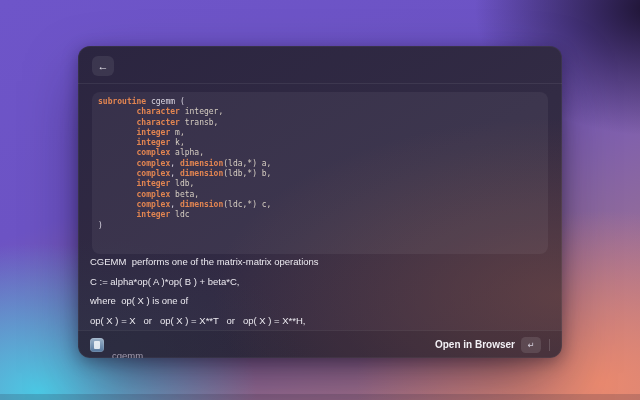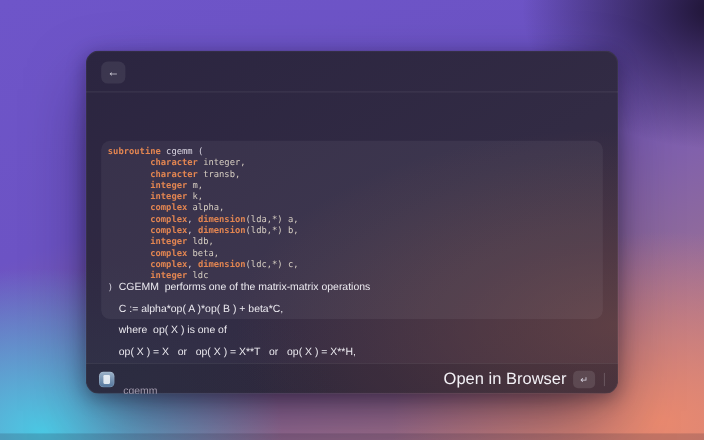--- a/index.html
+++ b/index.html
@@ -36,29 +36,29 @@
     border-radius: 6px; background: rgba(255,255,255,0.08);
     display: flex; align-items: center; justify-content: center;
     color: #eceaf1; font-size: 11px; cursor: pointer;
   }
 
   .code-block {
     position: absolute; left: 14px; top: 46px; width: 456px; height: 162px;
     border-radius: 8px; background: rgba(255,255,255,0.055);
     padding: 5px 6px;
     font-family: "DejaVu Sans Mono", "Liberation Mono", monospace;
-    font-size: 8px; line-height: 10.3px; margin-top: 36px;
+    font-size: 8px; line-height: 10.3px;
   }
   .code-line { white-space: pre; }
   .tk-kw { color: var(--kw, #e28551); font-weight: bold; }
   .tk-id { color: var(--id, #d6cec2); }
   .tk-pl { color: var(--pl, #dad6e2); }
 
   .doc {
-    position: absolute; left: 30px; top: 206px; width: 456px;
+    position: absolute; left: 12px; top: 206px; width: 456px;
     color: #eceaf0; font-size: 9.5px; line-height: 19.5px;
   }
   .doc-line { white-space: pre; }
 
   .statusbar {
     position: absolute; left: 0; right: 0; bottom: 0; height: 28px;
     border-top: 1px solid rgba(255,255,255,0.07);
     background: rgba(12,8,20,0.12);
     display: flex; align-items: center; padding: 0 12px;
   }
@@ -68,21 +68,21 @@
     box-shadow: inset 0 0 0 0.5px rgba(255,255,255,0.25);
     position: relative; flex: 0 0 auto;
   }
   .app-icon::after {
     content: ""; position: absolute; left: 4px; top: 3px; width: 6px; height: 8px;
     border-radius: 1px; background: rgba(245,248,252,0.85);
   }
   .query-label { color: #a39caf; font-size: 9.5px; margin-top: 21px; }
   .sb-right { margin-left: auto; display: flex; align-items: center; gap: 8px; }
   .sb-action { display: flex; align-items: center; gap: 6px; cursor: pointer; }
-  .primary-label { color: #f2f0f5; font-size: 15px; font-weight: 400; }
+  .primary-label { color: #f2f0f5; font-size: 10px; font-weight: 700; }
   .secondary-label { color: #dcd7e2; font-size: 9.5px; }
   .key-badge {
     min-width: 16px; height: 16px; padding: 0 3px; border-radius: 4.5px;
     background: rgba(255,255,255,0.11); color: #d5cfdc;
     display: flex; align-items: center; justify-content: center;
     font-size: 8.5px;
   }
   .key-badge.wide { min-width: 20px; }
   .keys { display: flex; gap: 3px; }
   .vdivider { width: 1px; height: 12px; background: rgba(255,255,255,0.16); }

